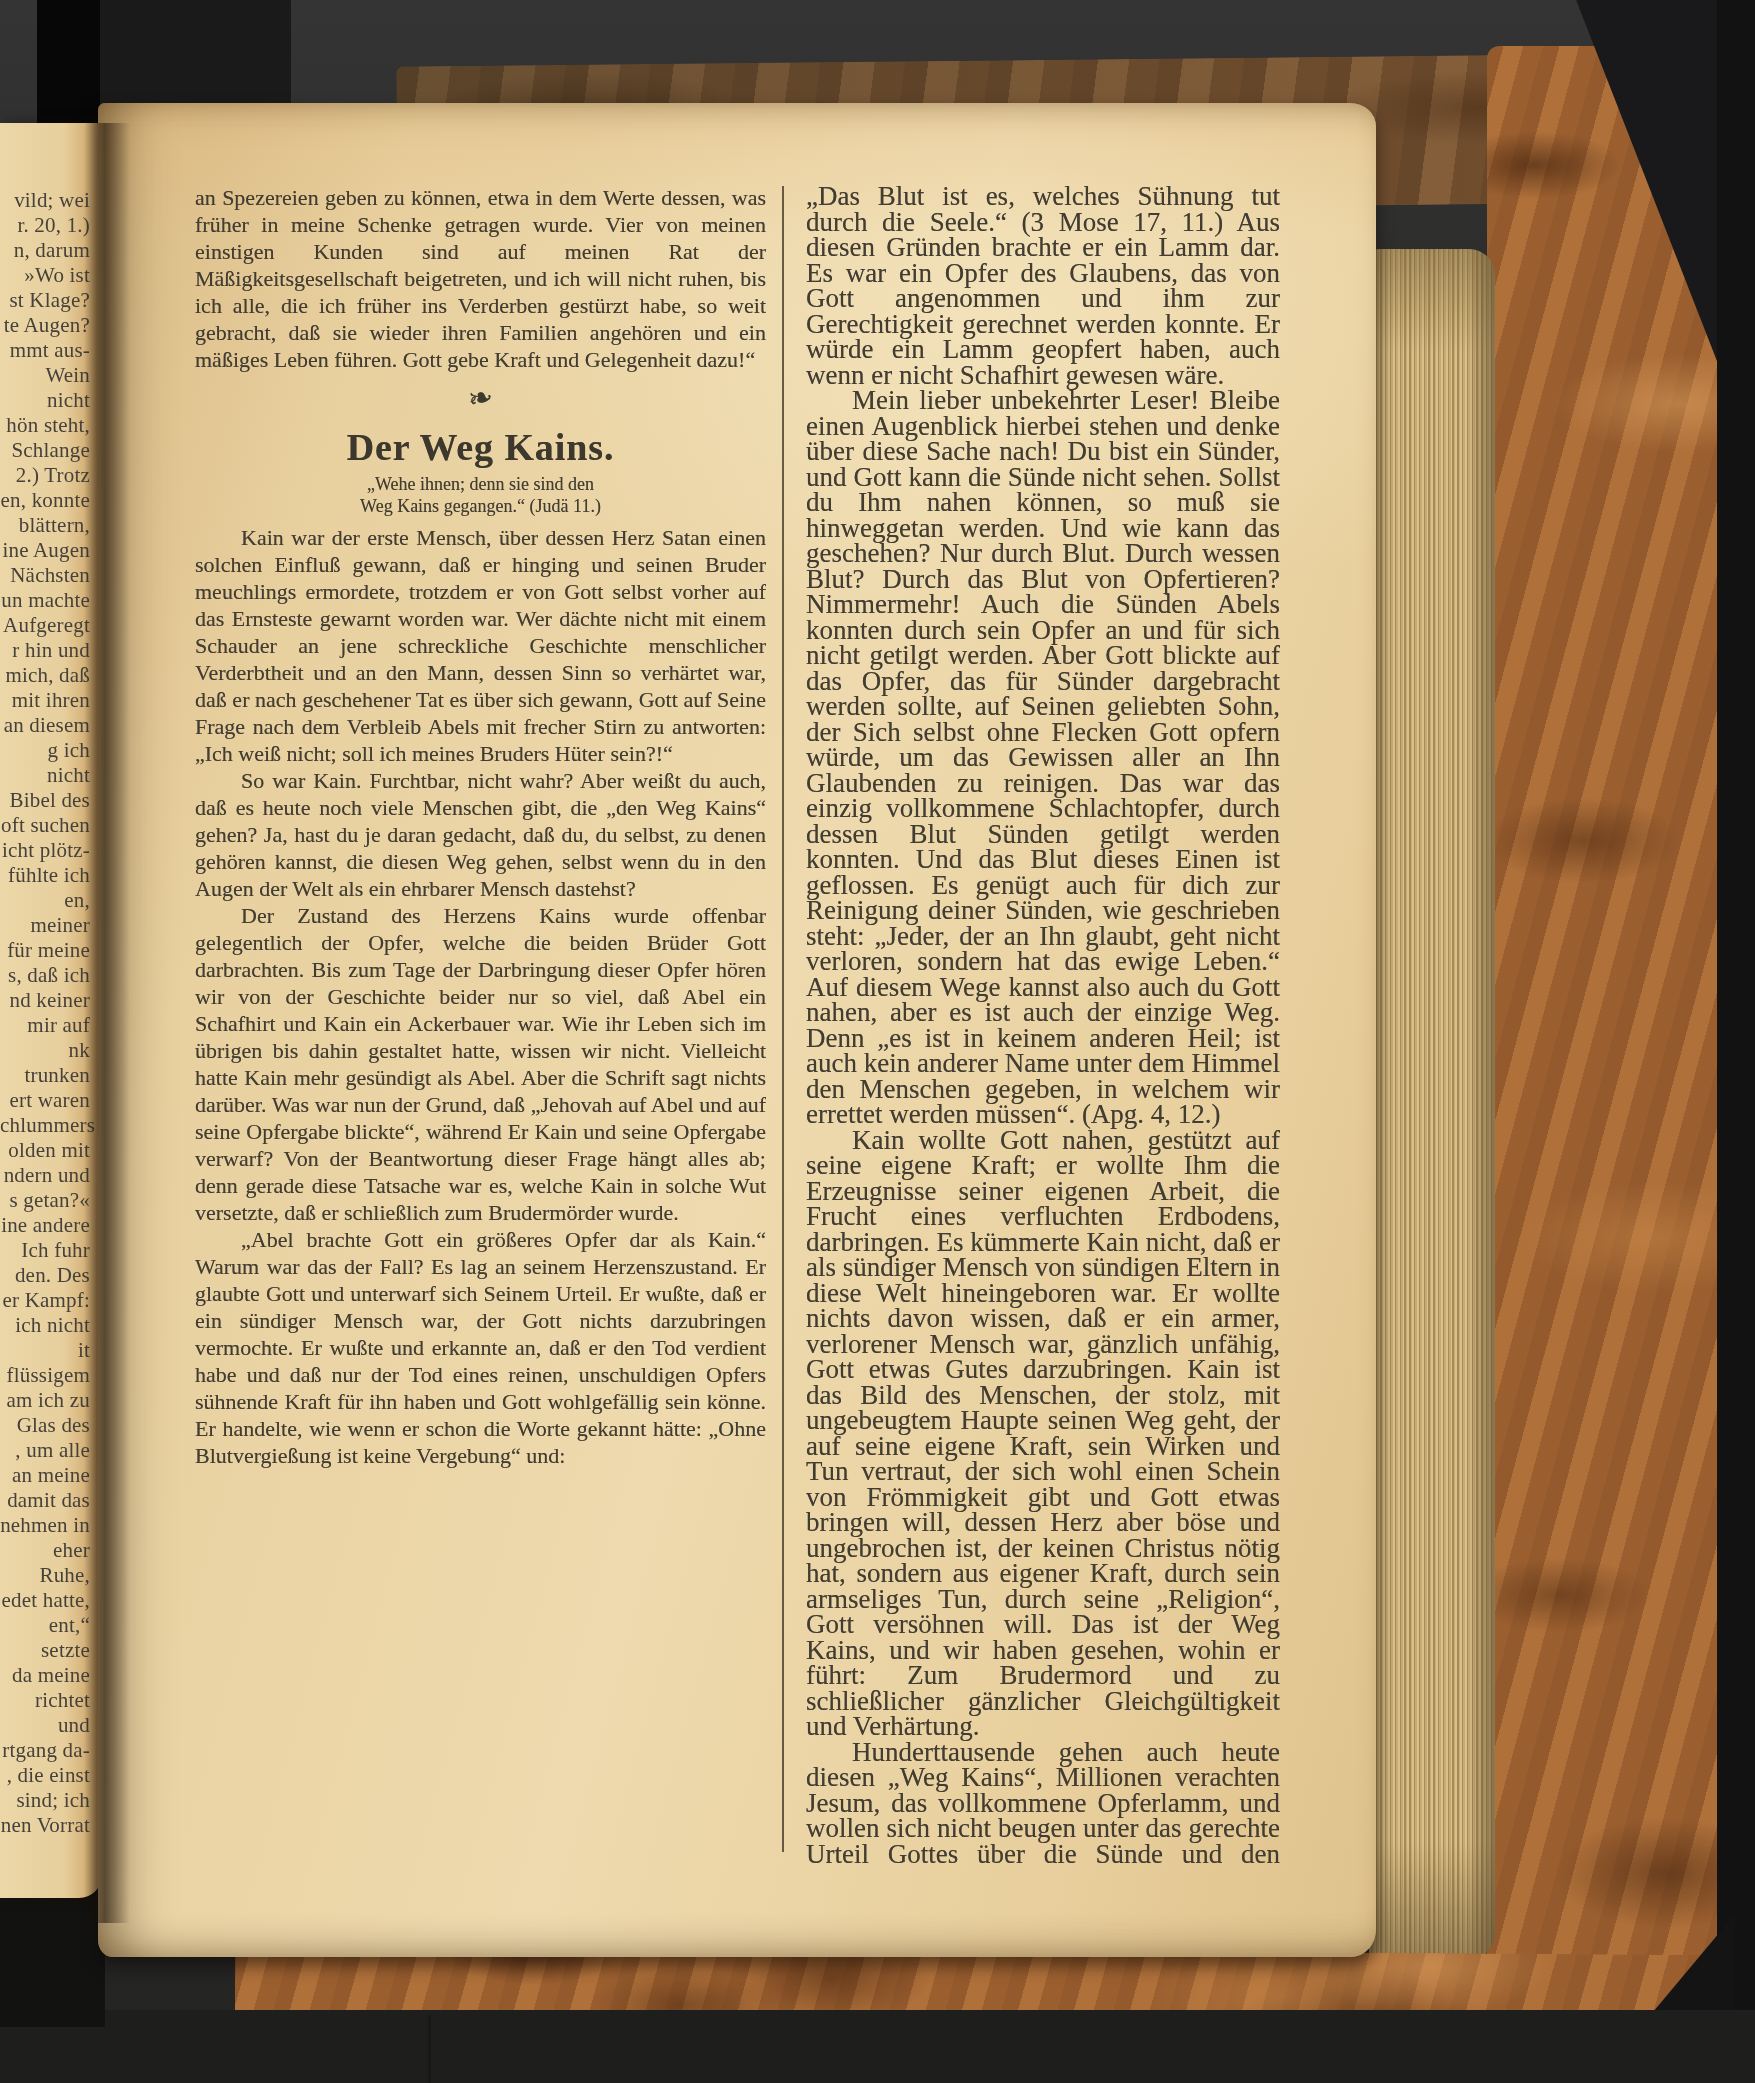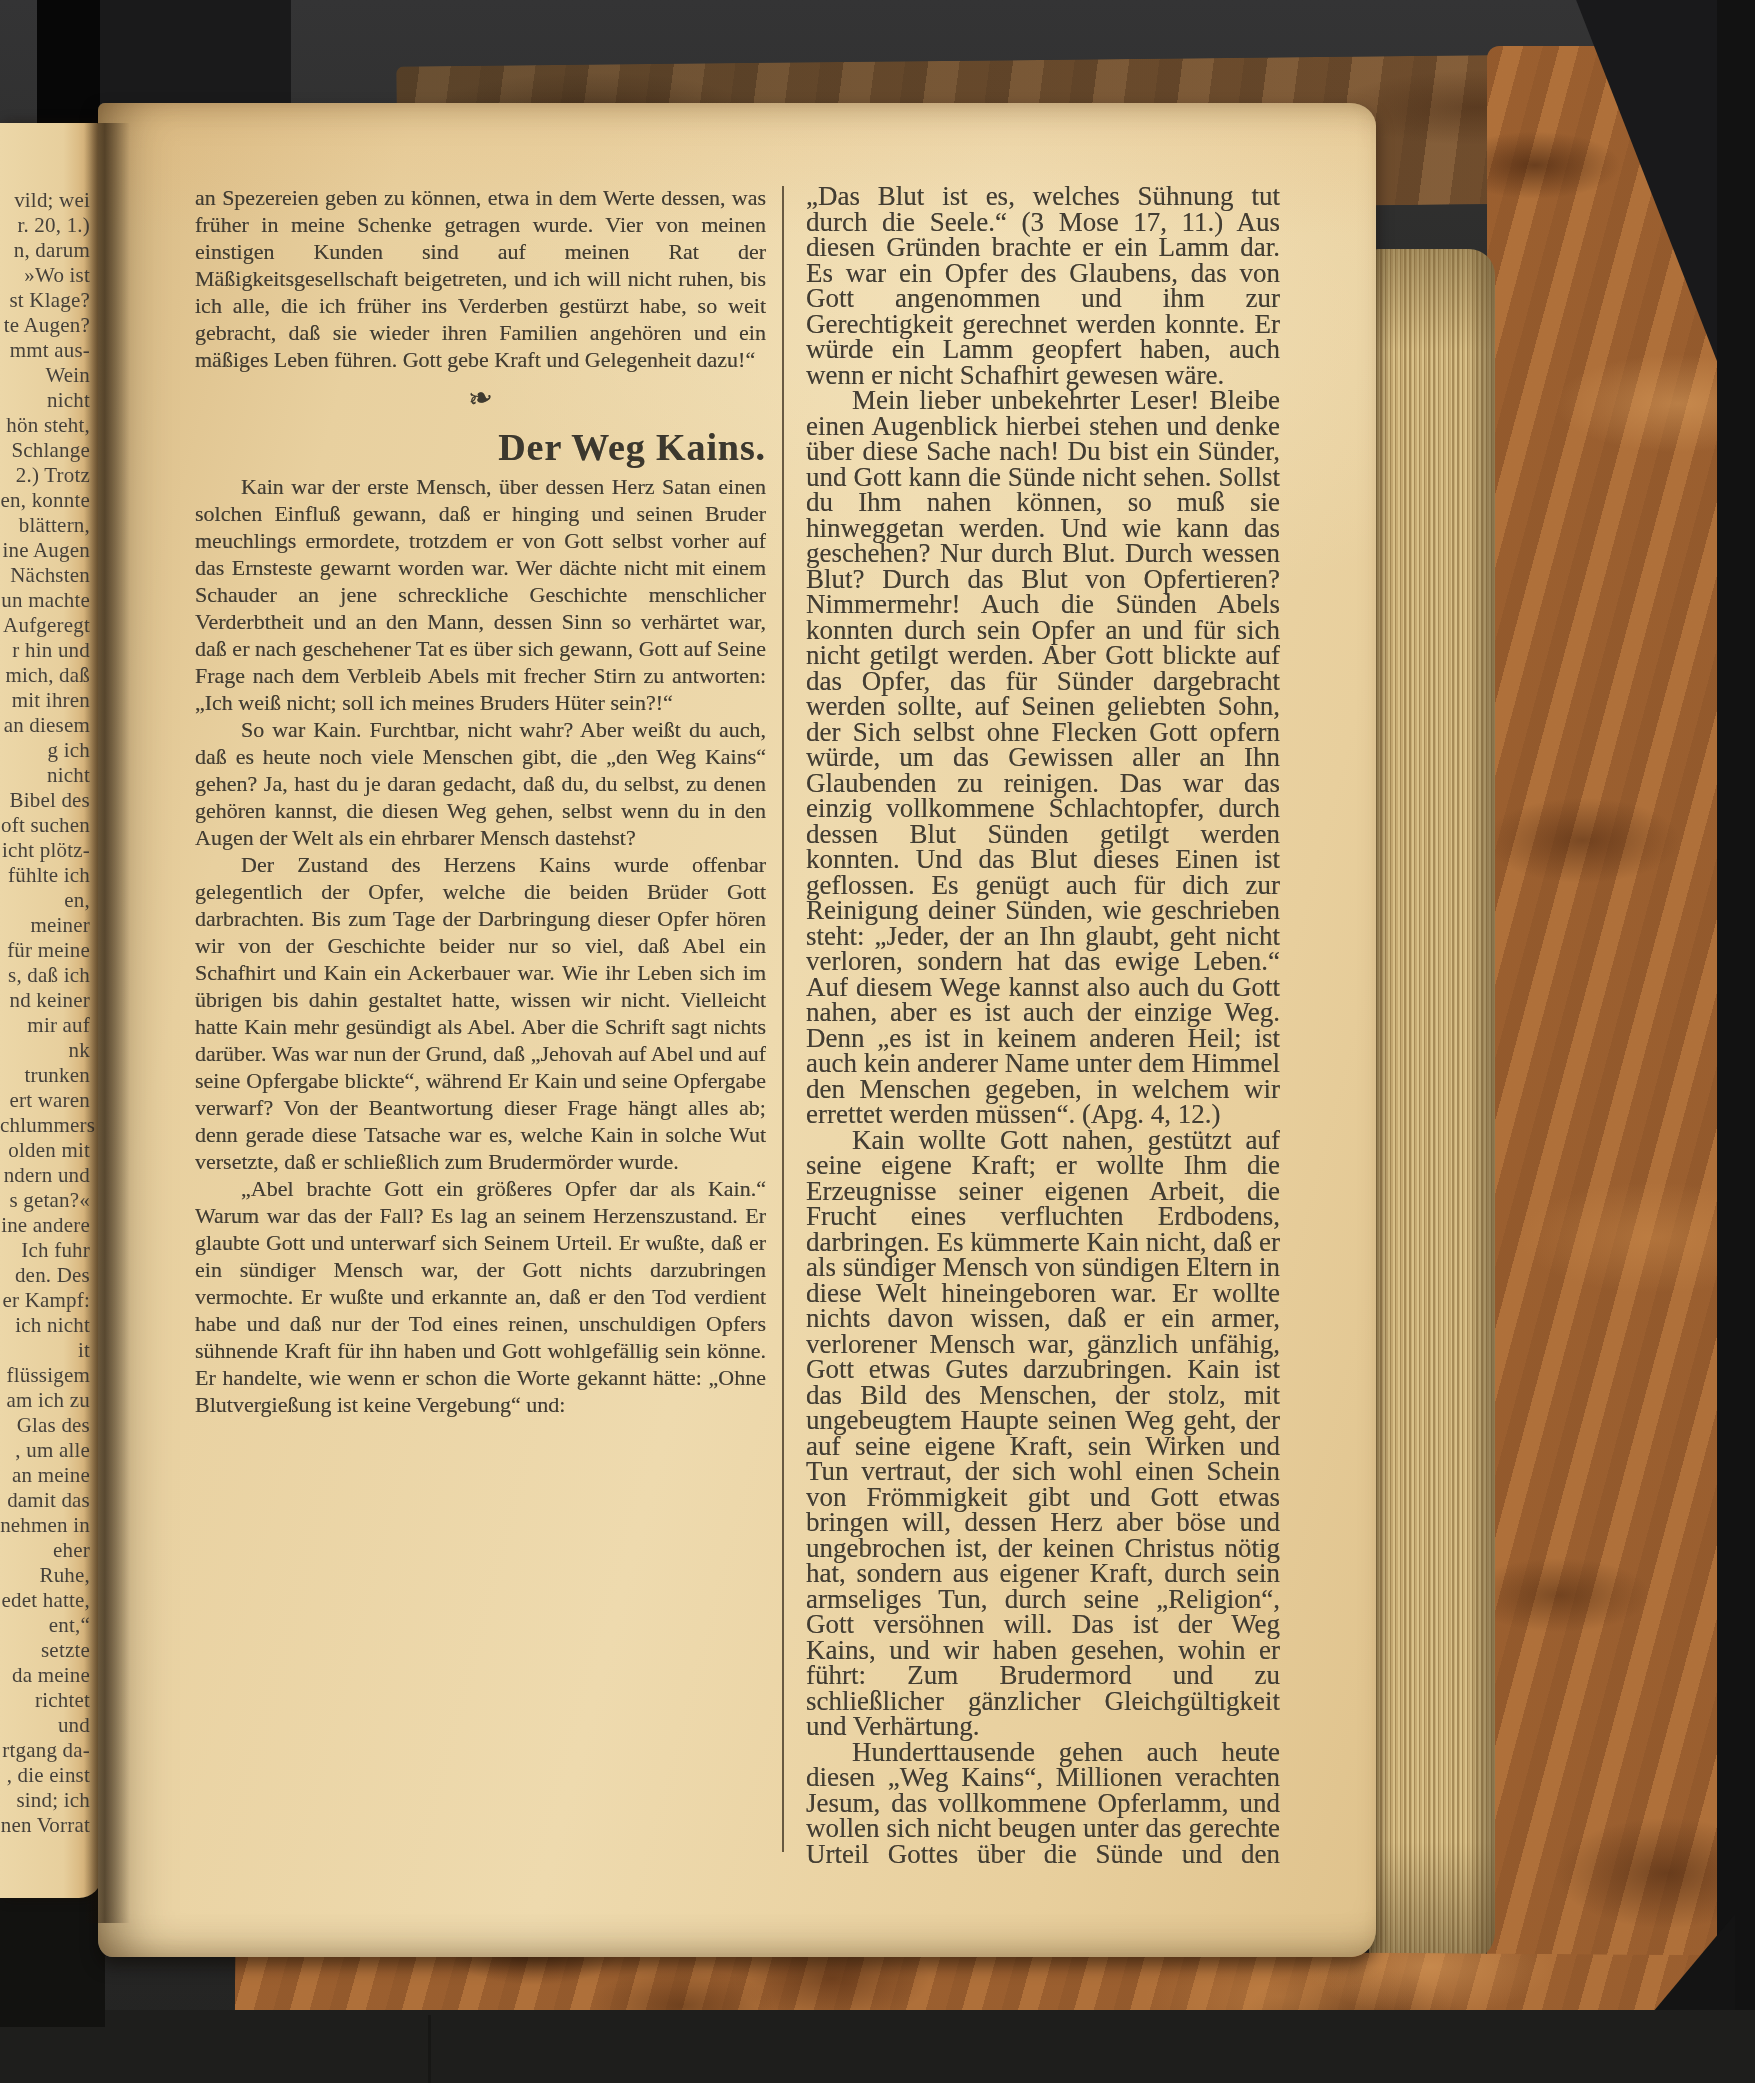--- a/index.html
+++ b/index.html
@@ -87,21 +87,21 @@
     text-align:justify;overflow:hidden;
     text-shadow:0 0 0.4px rgba(70,58,44,.55);}
   .col-left{left:97px;width:571px;height:1685px;font-size:22px;line-height:27px;}
   .col-right{left:708px;width:474px;height:1685px;font-size:27px;line-height:25.5px;}
   .column-rule{left:684px;top:83px;width:1.8px;height:1666px;background:rgba(70,58,40,.8);}
   .para{margin:0;}
   .para.indent{text-indent:46px;}
   .ornament{text-align:center;font-size:30px;line-height:40px;margin:5.3px 0 1.8px 0;
     font-family:"DejaVu Sans", sans-serif;color:#3e3a30;}
   .ornament span{display:inline-block;transform:rotate(-12deg);}
-  .title{font-size:38px;line-height:44px;font-weight:bold;text-align:right;
+  .title{font-size:38px;line-height:44px;font-weight:bold;text-align:center;
     margin:7px 0 3.5px 0;letter-spacing:0.9px;color:#3c382e;}
   .epigraph{text-align:center;font-size:18px;line-height:22px;margin:0 0 7px 0;}
 </style>
 </head>
 <body>
 
 <div class="abs backdrop"></div>
 <div class="abs dark-obj-a"></div>
 <div class="abs dark-obj-b"></div>
 <div class="abs cover-top-board"></div>
@@ -176,20 +176,24 @@
 nen Vorrat</div>
 </div>
 
 <div class="abs main-page">
   <div class="text-col col-left">
     <p class="para">an Spezereien geben zu können, etwa in dem Werte dessen, was früher in meine Schenke getragen wurde. Vier von meinen einstigen Kunden sind auf meinen Rat der Mäßigkeitsgesellschaft beigetreten, und ich will nicht ruhen, bis ich alle, die ich früher ins Verderben gestürzt habe, so weit gebracht, daß sie wieder ihren Familien angehören und ein mäßiges Leben führen. Gott gebe Kraft und Gelegenheit dazu!“</p>
     <div class="ornament">
       <span>❧</span>
     </div>
     <h1 class="title">Der Weg Kains.</h1>
+    <div class="epigraph">
+      <div>„Wehe ihnen; denn sie sind den</div>
+      <div>Weg Kains gegangen.“ (Judä 11.)</div>
+    </div>
     <p class="para indent">Kain war der erste Mensch, über dessen Herz Satan einen solchen Einfluß gewann, daß er hinging und seinen Bruder meuchlings ermordete, trotzdem er von Gott selbst vorher auf das Ernsteste gewarnt worden war. Wer dächte nicht mit einem Schauder an jene schreckliche Geschichte menschlicher Verderbtheit und an den Mann, dessen Sinn so verhärtet war, daß er nach geschehener Tat es über sich gewann, Gott auf Seine Frage nach dem Verbleib Abels mit frecher Stirn zu antworten: „Ich weiß nicht; soll ich meines Bruders Hüter sein?!“</p>
     <p class="para indent">So war Kain. Furchtbar, nicht wahr? Aber weißt du auch, daß es heute noch viele Menschen gibt, die „den Weg Kains“ gehen? Ja, hast du je daran gedacht, daß du, du selbst, zu denen gehören kannst, die diesen Weg gehen, selbst wenn du in den Augen der Welt als ein ehrbarer Mensch dastehst?</p>
     <p class="para indent">Der Zustand des Herzens Kains wurde offenbar gelegentlich der Opfer, welche die beiden Brüder Gott darbrachten. Bis zum Tage der Darbringung dieser Opfer hören wir von der Geschichte beider nur so viel, daß Abel ein Schafhirt und Kain ein Ackerbauer war. Wie ihr Leben sich im übrigen bis dahin gestaltet hatte, wissen wir nicht. Vielleicht hatte Kain mehr gesündigt als Abel. Aber die Schrift sagt nichts darüber. Was war nun der Grund, daß „Jehovah auf Abel und auf seine Opfergabe blickte“, während Er Kain und seine Opfergabe verwarf? Von der Beantwortung dieser Frage hängt alles ab; denn gerade diese Tatsache war es, welche Kain in solche Wut versetzte, daß er schließlich zum Brudermörder wurde.</p>
     <p class="para indent">„Abel brachte Gott ein größeres Opfer dar als Kain.“ Warum war das der Fall? Es lag an seinem Herzenszustand. Er glaubte Gott und unterwarf sich Seinem Urteil. Er wußte, daß er ein sündiger Mensch war, der Gott nichts darzubringen vermochte. Er wußte und erkannte an, daß er den Tod verdient habe und daß nur der Tod eines reinen, unschuldigen Opfers sühnende Kraft für ihn haben und Gott wohlgefällig sein könne. Er handelte, wie wenn er schon die Worte gekannt hätte: „Ohne Blutvergießung ist keine Vergebung“ und:</p>
   </div>
 
   <div class="abs column-rule"></div>
 
   <div class="text-col col-right">
     <p class="para">„Das Blut ist es, welches Sühnung tut durch die Seele.“ (3 Mose 17, 11.) Aus diesen Gründen brachte er ein Lamm dar. Es war ein Opfer des Glaubens, das von Gott angenommen und ihm zur Gerechtigkeit gerechnet werden konnte. Er würde ein Lamm geopfert haben, auch wenn er nicht Schafhirt gewesen wäre.</p>

